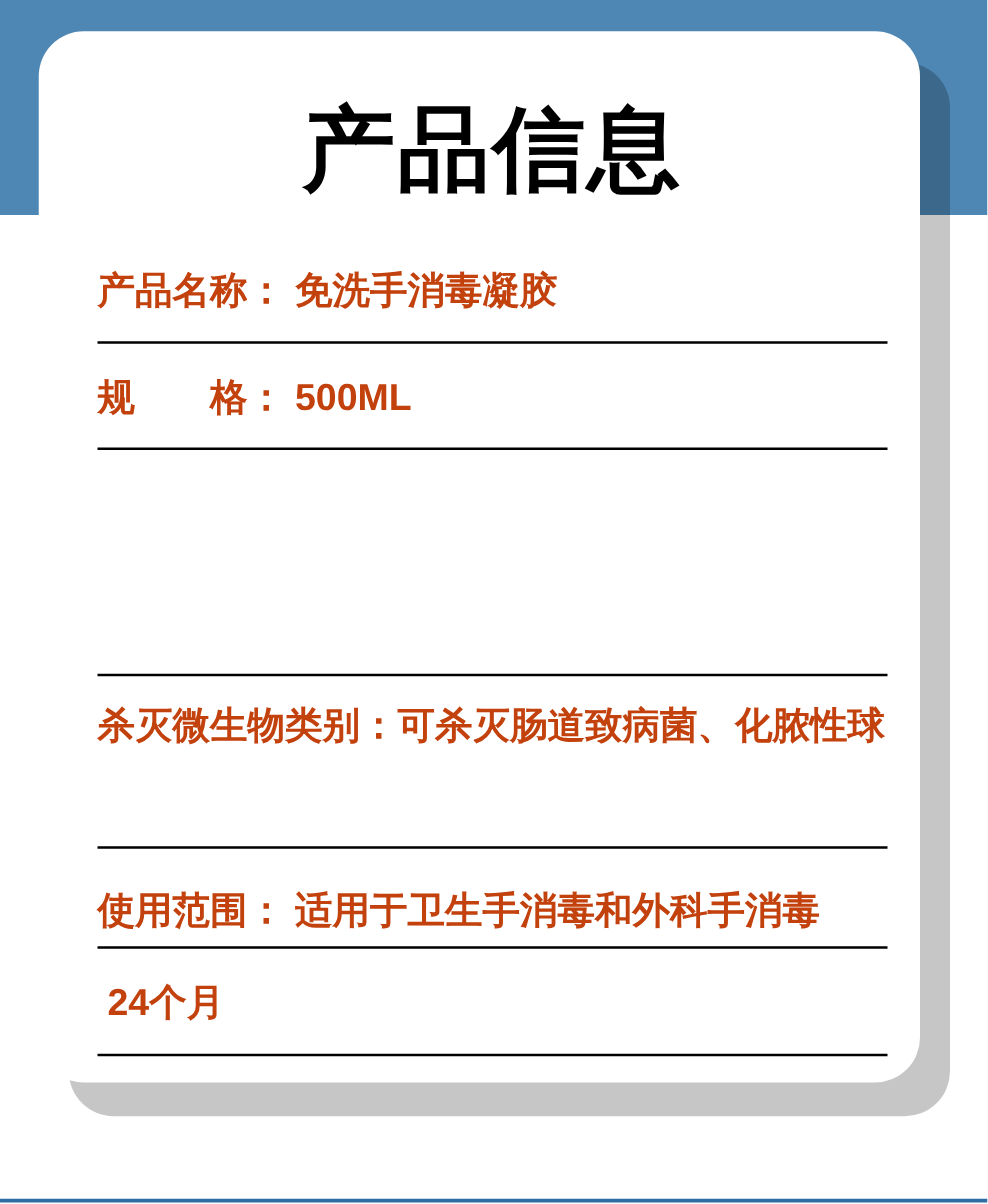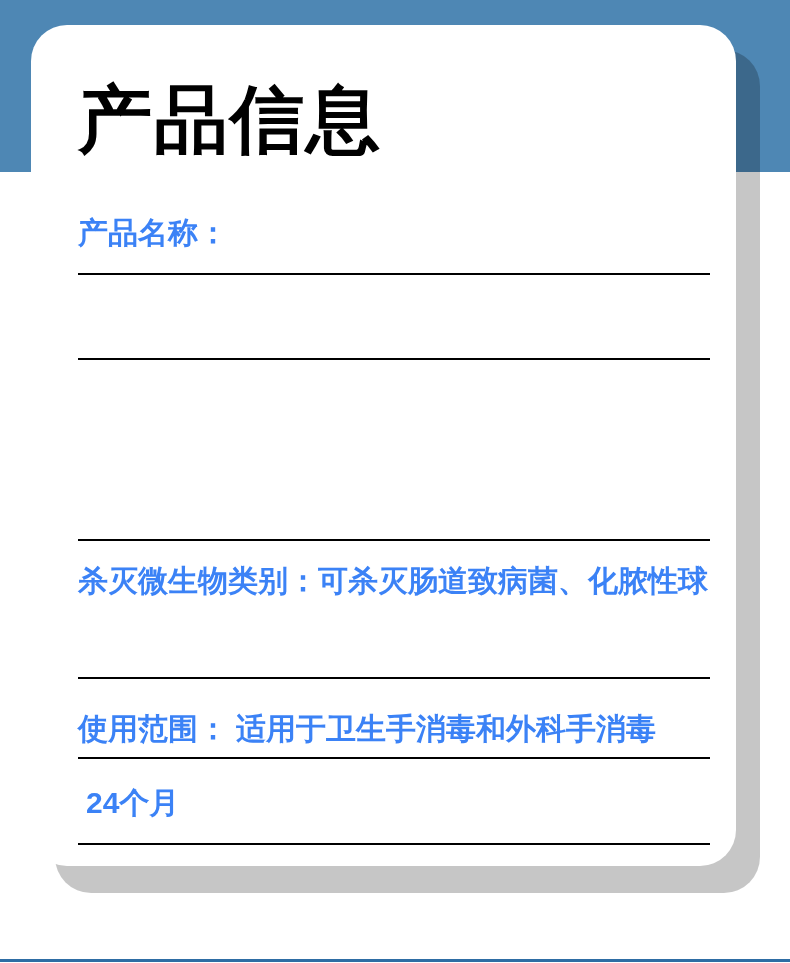--- a/index.html
+++ b/index.html
@@ -15,26 +15,26 @@
   .card-shadow{
     position:absolute;left:55px;top:50px;width:705px;height:843px;
     border-radius:36px;
   }
   .card{
     position:absolute;left:31px;top:25px;width:705px;height:841px;
     border-radius:36px;background:#ffffff;
   }
   .page-title{
     position:absolute;left:47px;top:58px;width:632px;
-    font-size:74px;line-height:1;font-weight:900;
+    text-align:center;font-size:74px;line-height:1;font-weight:900;
     color:#000;letter-spacing:2px;white-space:nowrap;
   }
   .row{
     position:absolute;left:47px;width:632px;
-    font-size:30px;line-height:1;font-weight:700;color:#3b82f6;
+    font-size:30px;line-height:1;font-weight:700;color:#c2410c;
     white-space:nowrap;display:flex;align-items:center;
   }
   .row .val{margin-left:8px;}
   .row .val-lines{margin-left:8px;display:block;}
   .val-lines .vline{line-height:47px;white-space:nowrap;}
   .row-multi2{display:block;line-height:45px;}
   .row-multi2 .l2{text-align:right;}
   .row-multi2 .inline-label{display:inline;}
   .divider{
     position:absolute;left:47px;width:632px;height:2px;background:#000;
@@ -55,23 +55,28 @@
 <div class="top-band" style="background: rgb(78, 135, 180);"></div>
 
 <div class="card-shadow" style="background: rgba(0, 0, 0, 0.224);"></div>
 
 <div class="card" style="background: rgb(255, 255, 255);">
 
   <div class="page-title">产品信息</div>
 
   <div class="row r1">
     <span class="lbl">产品名称：</span>
+    <span class="val">免洗手消毒凝胶</span>
   </div>
   <div class="divider hr1" style="background: rgb(0, 0, 0);"></div>
 
+  <div class="row r2">
+    <span class="lbl">规　　格：</span>
+    <span class="val">500ML</span>
+  </div>
   <div class="divider hr2" style="background: rgb(0, 0, 0);"></div>
 
   <div class="divider hr3" style="background: rgb(0, 0, 0);"></div>
 
   <div class="row row-multi2 r4">
     <div class="l1"><span class="inline-label">杀灭微生物类别：</span><span>可杀灭肠道致病菌、化脓性球</span></div>
   </div>
   <div class="divider hr4" style="background: rgb(0, 0, 0);"></div>
 
   <div class="row r5">

